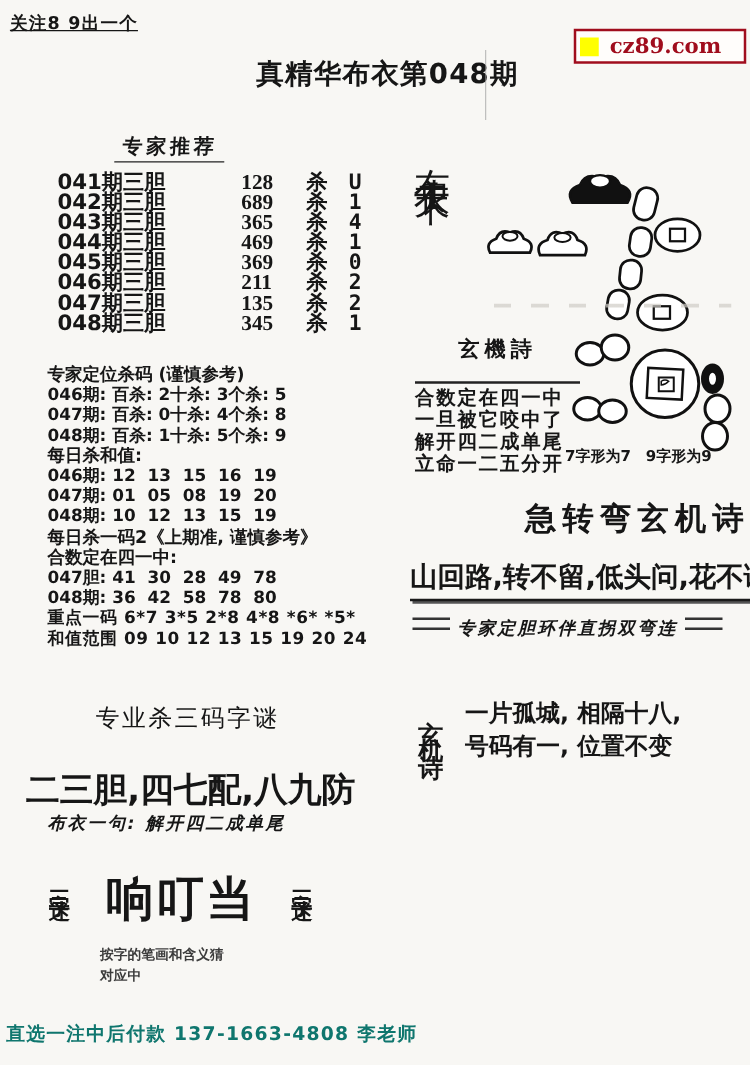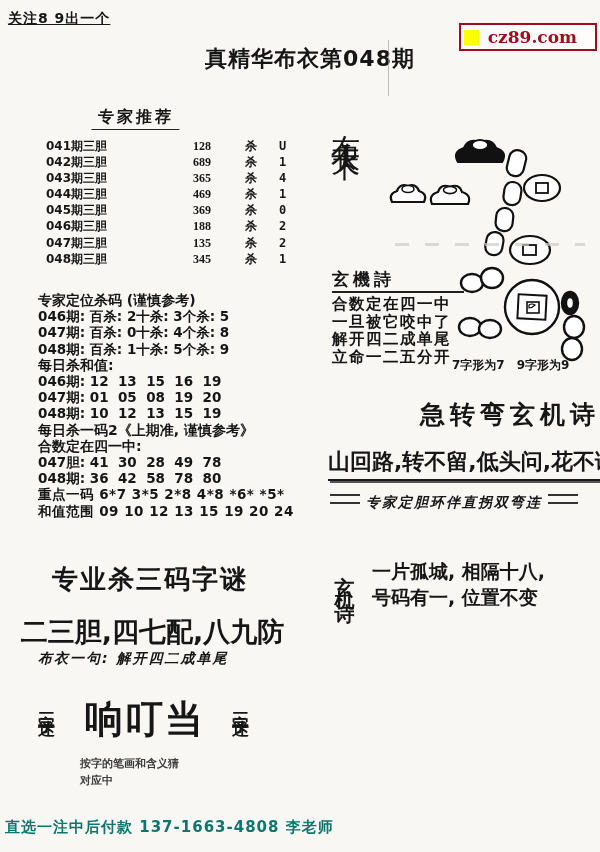--- a/index.html
+++ b/index.html
@@ -17,50 +17,50 @@
   .logo-box{right:3px;top:3px;border:2px solid #a00d1d;background:#fffdfb;
     display:flex;align-items:center;gap:9px;padding:2px 18px 2px 3px;margin-top:20px;}
   .logo-sq{width:15px;height:15px;background:#ffff00;display:inline-block;}
   .logo-txt{color:#a00d1d;font-size:17px;font-weight:bold;font-family:"DejaVu Serif",serif;}
   .main-title{left:0;top:44px;width:620px;text-align:center;font-size:22px;font-weight:bold;letter-spacing:1px;}
   .scan-line{left:388px;top:40px;width:1px;height:56px;background:#9a9a9a;opacity:.6;}
 
   
   .sec1-title{left:92px;top:107px;font-size:16px;font-weight:bold;letter-spacing:3px;
     border-bottom:1px solid #222;padding:0 6px 1px 6px;transform:skewX(-3deg);}
-  .tbl{left:46px;top:138px;font-size:12px;font-weight:bold;line-height:16.1px;}
+  .tbl{left:46px;top:138px;font-size:17px;font-weight:bold;line-height:16.1px;}
   .tbl-row{display:flex;}
   .tbl-c1{width:102px;}
   .tbl-c2{width:52px;font-family:Liberation Serif, serif;margin-left:45px;}
   .tbl-c3{width:34px;}
   .tbl-c4{width:20px;font-family:"DejaVu Sans Mono",monospace;}
 
   .stats{left:38px;top:292px;font-size:13.5px;line-height:16.2px;font-weight:bold;}
   .stats div{white-space:pre;}
   .stat-head{font-size:14px;}
   .hl{letter-spacing:.5px;}
 
-  .riddle3-title{left:0px;top:562px;width:300px;text-align:center;font-size:26px;font-weight:bold;letter-spacing:2px;}
+  .riddle3-title{left:0px;top:562px;width:300px;text-align:center;font-size:19px;font-weight:normal;letter-spacing:2px;}
   .riddle3-line{left:0px;top:614px;width:305px;text-align:center;font-size:27px;font-weight:bold;}
   .buyi-line{left:38px;top:650px;font-size:14px;font-weight:bold;font-style:italic;letter-spacing:2px;}
 
   .szm-left{left:36px;top:698px;font-size:17px;font-weight:bold;letter-spacing:4px;}
   .szm-right{left:230px;top:698px;font-size:17px;font-weight:bold;letter-spacing:4px;}
   .szm-answer{left:70px;top:694px;width:150px;text-align:center;font-size:38px;font-weight:bold;letter-spacing:2px;}
   .szm-note{left:80px;top:755px;font-size:11px;font-weight:bold;color:#3c3c3c;line-height:17px;filter:blur(.3px);}
 
   
   .bytx{left:326px;top:112px;font-size:29px;letter-spacing:7px;font-family:"DejaVu Serif",serif;}
   .fig{pointer-events:none;}
   .fig-smudge{left:395px;top:243px;width:190px;height:3px;
     background:repeating-linear-gradient(90deg,#cfccc6 0 14px,transparent 14px 30px);opacity:.7;}
 
   .xjs-box{left:332px;top:268px;width:132px;}
-  .xjs-title{font-size:17px;font-weight:bold;letter-spacing:4px;
-    border-bottom:2px solid #222;padding-bottom:0;margin-bottom:3px;}
+  .xjs-title{text-align:center;font-size:17px;font-weight:bold;letter-spacing:4px;
+    border-bottom:2px solid #222;padding-bottom:14px;margin-bottom:3px;}
   .xjs-line{font-size:15.5px;font-weight:bold;line-height:17.5px;letter-spacing:1.5px;white-space:nowrap;}
   .fig2-caption{left:452px;top:357px;width:148px;font-size:12px;font-weight:bold;white-space:nowrap;overflow:hidden;}
 
   .jzw-title{left:320px;top:398px;width:280px;text-align:right;font-size:25px;font-weight:bold;letter-spacing:5px;}
   .jzw-line{left:328px;top:447px;font-size:22px;font-weight:bold;white-space:nowrap;
     border-bottom:2px solid #1a1a1a;box-shadow:0 4px 0 -2px #555;padding-bottom:2px;}
   .divider{left:330px;top:494px;width:260px;display:flex;align-items:flex-start;gap:6px;}
   .divider .bar{height:6px;border-top:2px solid #333;border-bottom:2px solid #333;width:30px;}
   .divider .txt{font-size:14px;font-weight:bold;font-style:italic;letter-spacing:2px;white-space:nowrap;}
 
@@ -109,21 +109,21 @@
       <span class="tbl-c4">1</span>
     </div>
   <div class="tbl-row">
       <span class="tbl-c1">045期三胆</span>
       <span class="tbl-c2">369</span>
       <span class="tbl-c3">杀</span>
       <span class="tbl-c4">0</span>
     </div>
   <div class="tbl-row">
       <span class="tbl-c1">046期三胆</span>
-      <span class="tbl-c2">188</span>
+      <span class="tbl-c2">211</span>
       <span class="tbl-c3">杀</span>
       <span class="tbl-c4">2</span>
     </div>
   <div class="tbl-row">
       <span class="tbl-c1">047期三胆</span>
       <span class="tbl-c2">135</span>
       <span class="tbl-c3">杀</span>
       <span class="tbl-c4">2</span>
     </div>
   <div class="tbl-row">

